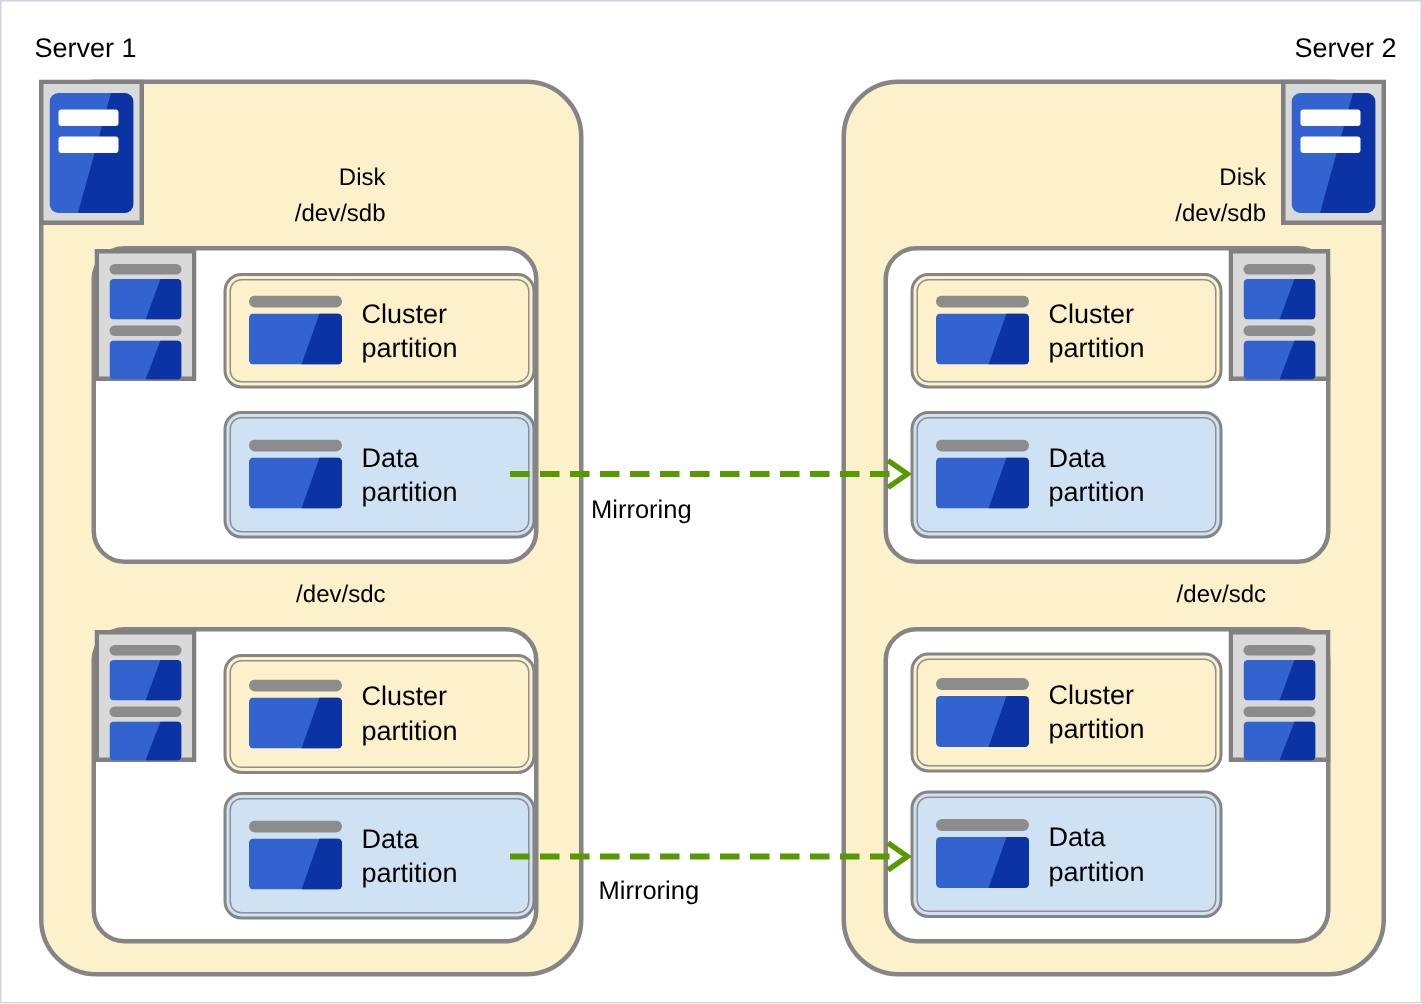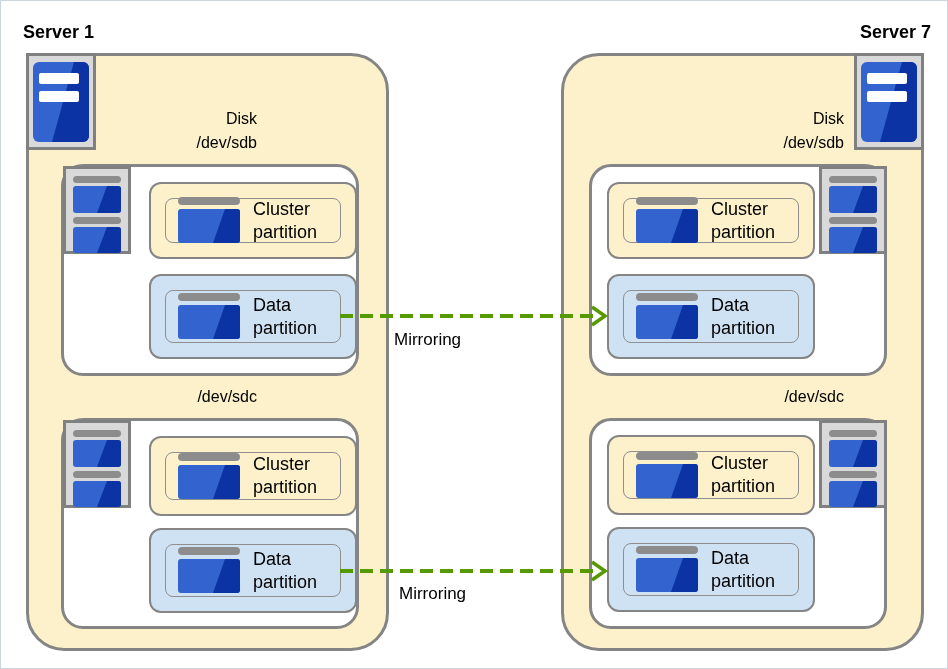--- a/index.html
+++ b/index.html
@@ -12,38 +12,38 @@
     --icon-blue-dark:#0b33a3;
     --icon-bg:#d9d9d9;
     --bar-gray:#8c8c8c;
   }
   *{box-sizing:border-box;margin:0;padding:0;}
   body{background:#ffffff;font-family:"Liberation Sans",sans-serif;color:#000;}
   .canvas{
     position:relative;width:948px;height:669px;background:#fff;
     border:1px solid #ccd5dd;overflow:hidden;
   }
-  .server-label{position:absolute;font-size:18px;line-height:20px;font-weight:bold;}
+  .server-label{position:absolute;font-size:18px;line-height:20px;}
   .server-label.s1{left:22px;top:21px;}
   .server-label.s2{left:748px;top:21px;width:182px;text-align:right;}
   .server-box{
     position:absolute;top:52px;width:363px;height:598px;
     background:var(--server-fill);border:3px solid var(--border);border-radius:38px;
   }
   .server-box.s1{left:25px;}
   .server-box.s2{left:560px;}
   .icon-abs{position:absolute;line-height:0;}
   .disk-title{position:absolute;width:160px;text-align:right;font-size:16px;line-height:24px;}
   .disk-box{
     position:absolute;width:298px;background:#fff;
     border:3px solid var(--border);border-radius:22px;
   }
   .partition{
     position:absolute;width:208px;border:2.5px solid var(--border);
-    border-radius:12px;padding:14px;
+    border-radius:12px;padding:2px;
   }
   .partition-inner{
     width:100%;height:100%;border:1.5px solid #8f8f8f;border-radius:8px;
     display:flex;align-items:center;padding-left:11px;
   }
   .partition.cluster,.partition.cluster .partition-inner{background:var(--cluster-fill);}
   .partition.data,.partition.data .partition-inner{background:var(--data-fill);}
   .partition-label{margin-left:12px;font-size:18px;line-height:23px;width:92px;}
   .mirror-label{position:absolute;width:160px;font-size:17px;line-height:19px;}
   svg.overlay{position:absolute;left:0;top:0;pointer-events:none;}
@@ -96,21 +96,21 @@
       </g>
       <rect x="13" y="20" width="40" height="11" rx="2" fill="#ffffff"></rect>
       <rect x="13" y="38" width="40" height="11" rx="2" fill="#ffffff"></rect>
     </g>
   </defs>
 </svg>
 
 <div class="canvas">
 
   <div class="server-label s1">Server 1</div>
-  <div class="server-label s2">Server 7</div>
+  <div class="server-label s2">Server 2</div>
 
   <div class="server-box s1"></div>
   <div class="server-box s2"></div>
 
   <span class="icon-abs" style="left:25px;top:52px">
     <svg width="70" height="97">
         <use href="#server-icon-def"></use>
       </svg>
   </span>
   <span class="icon-abs" style="left:853px;top:52px">

